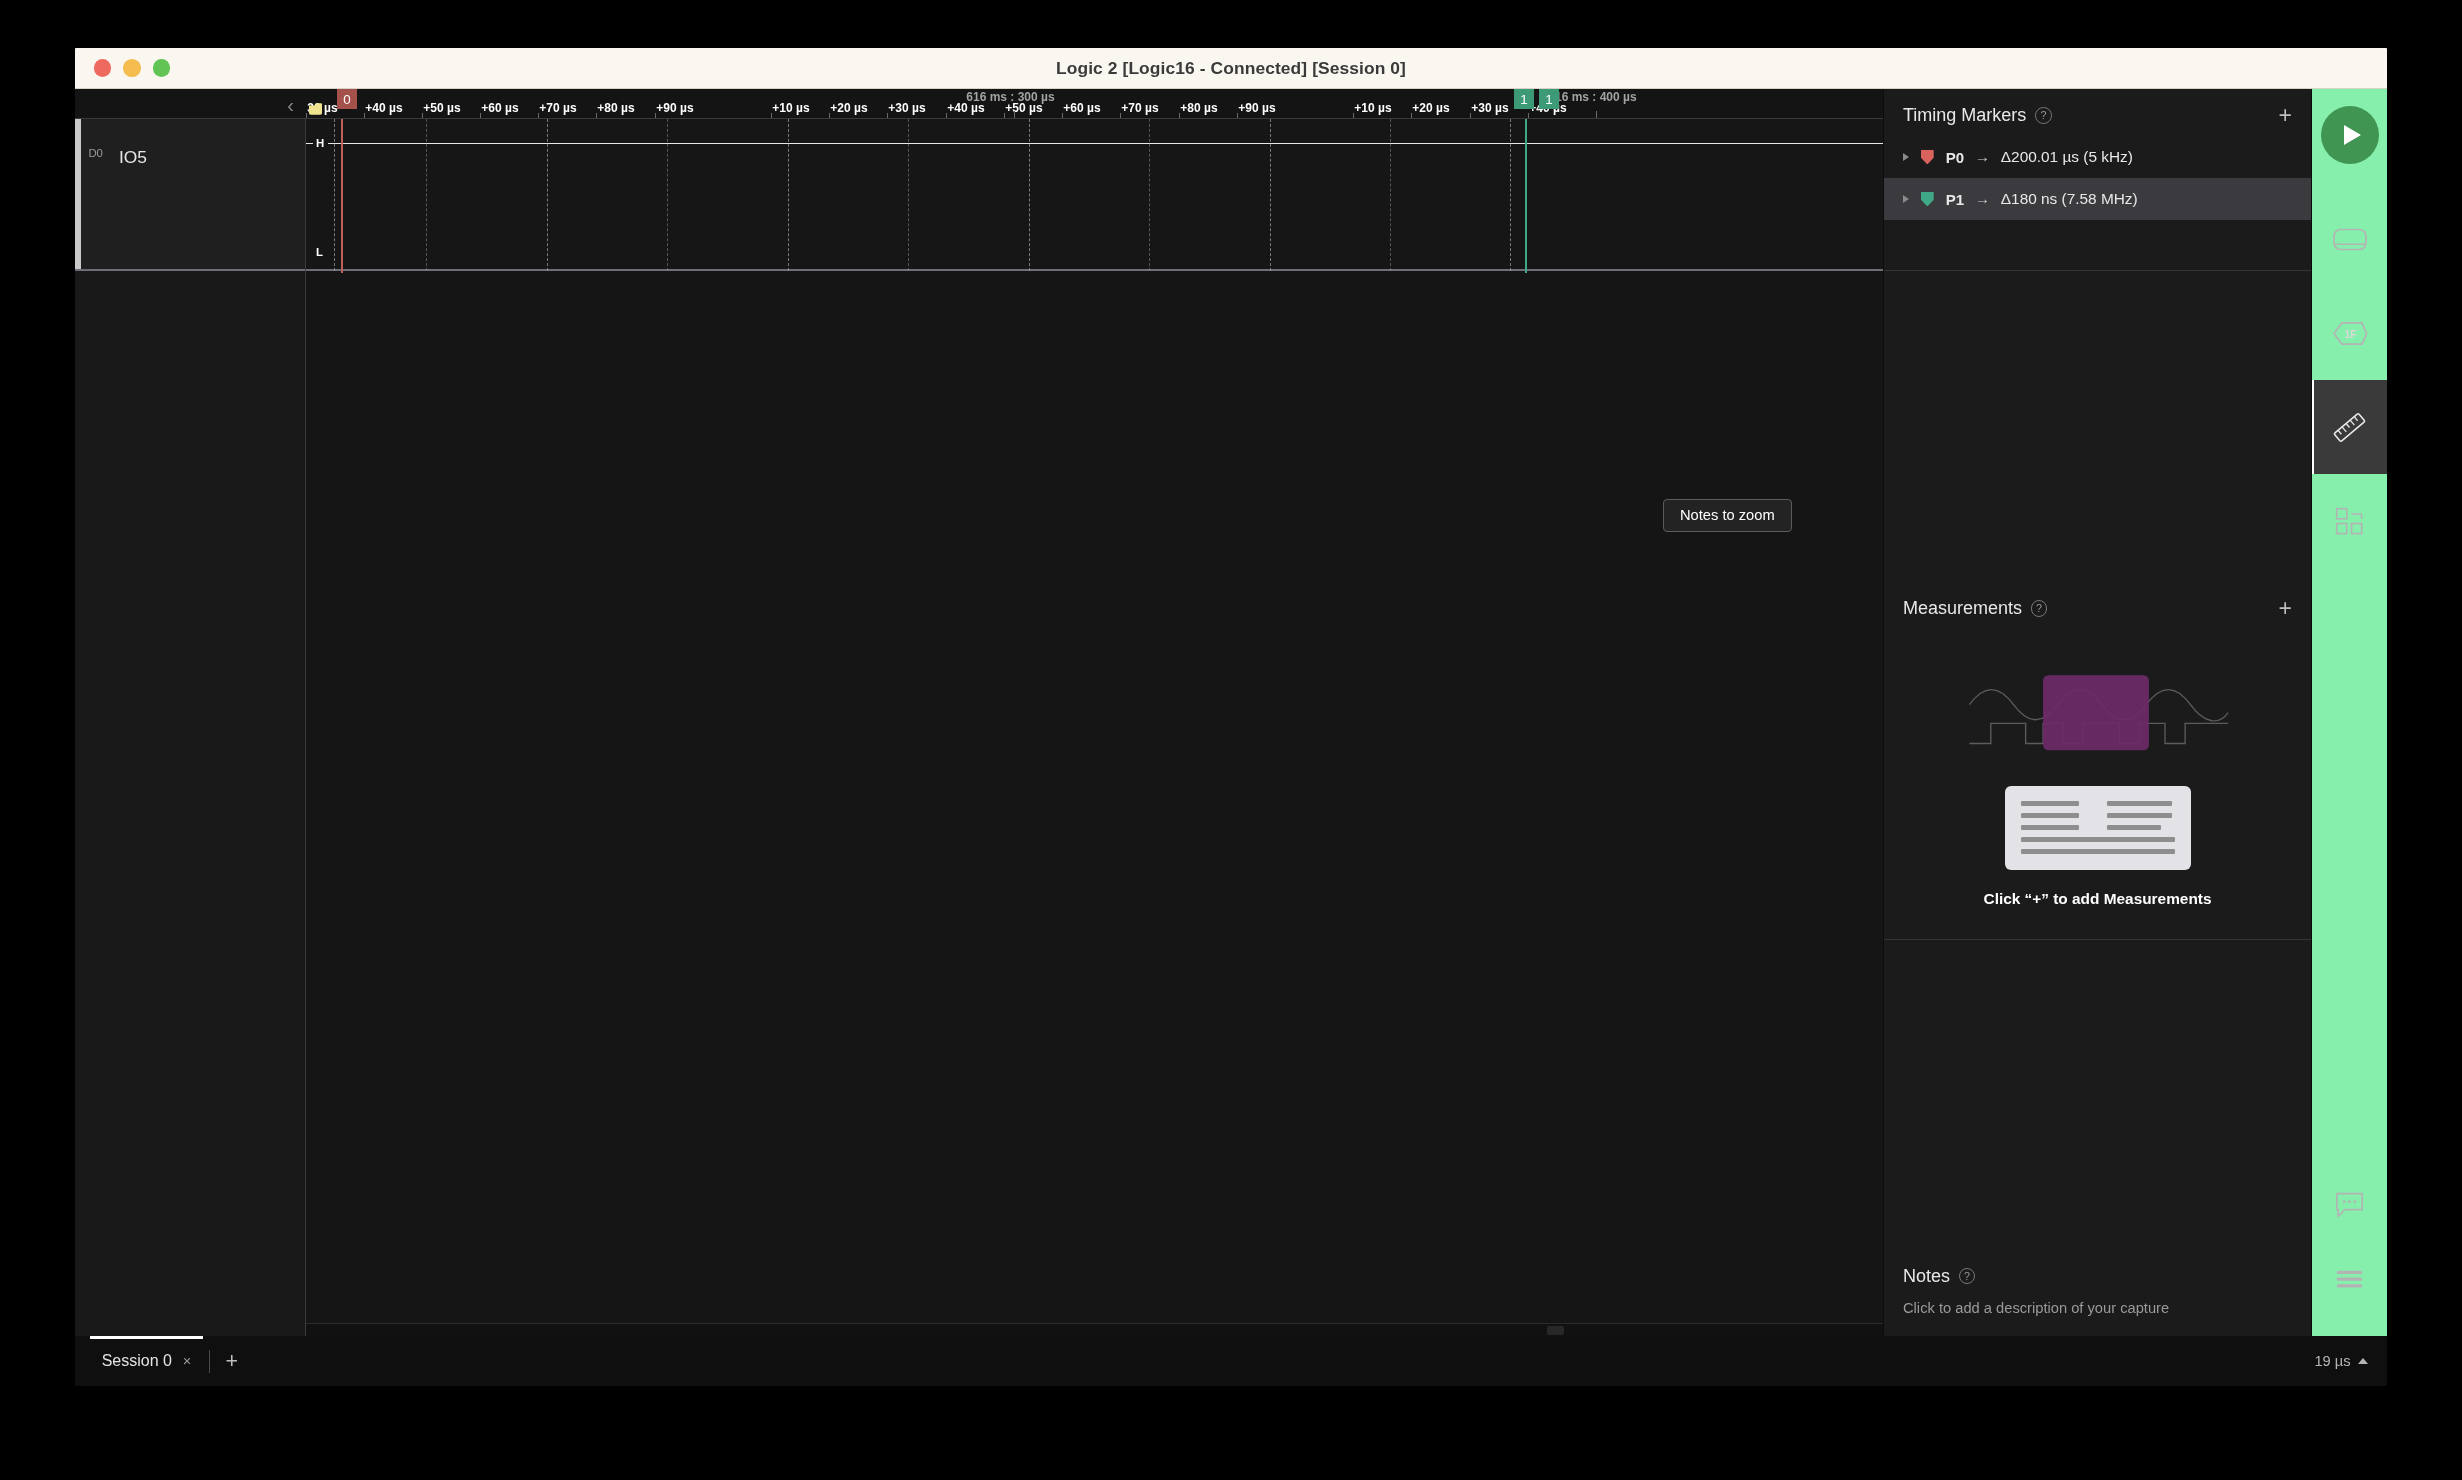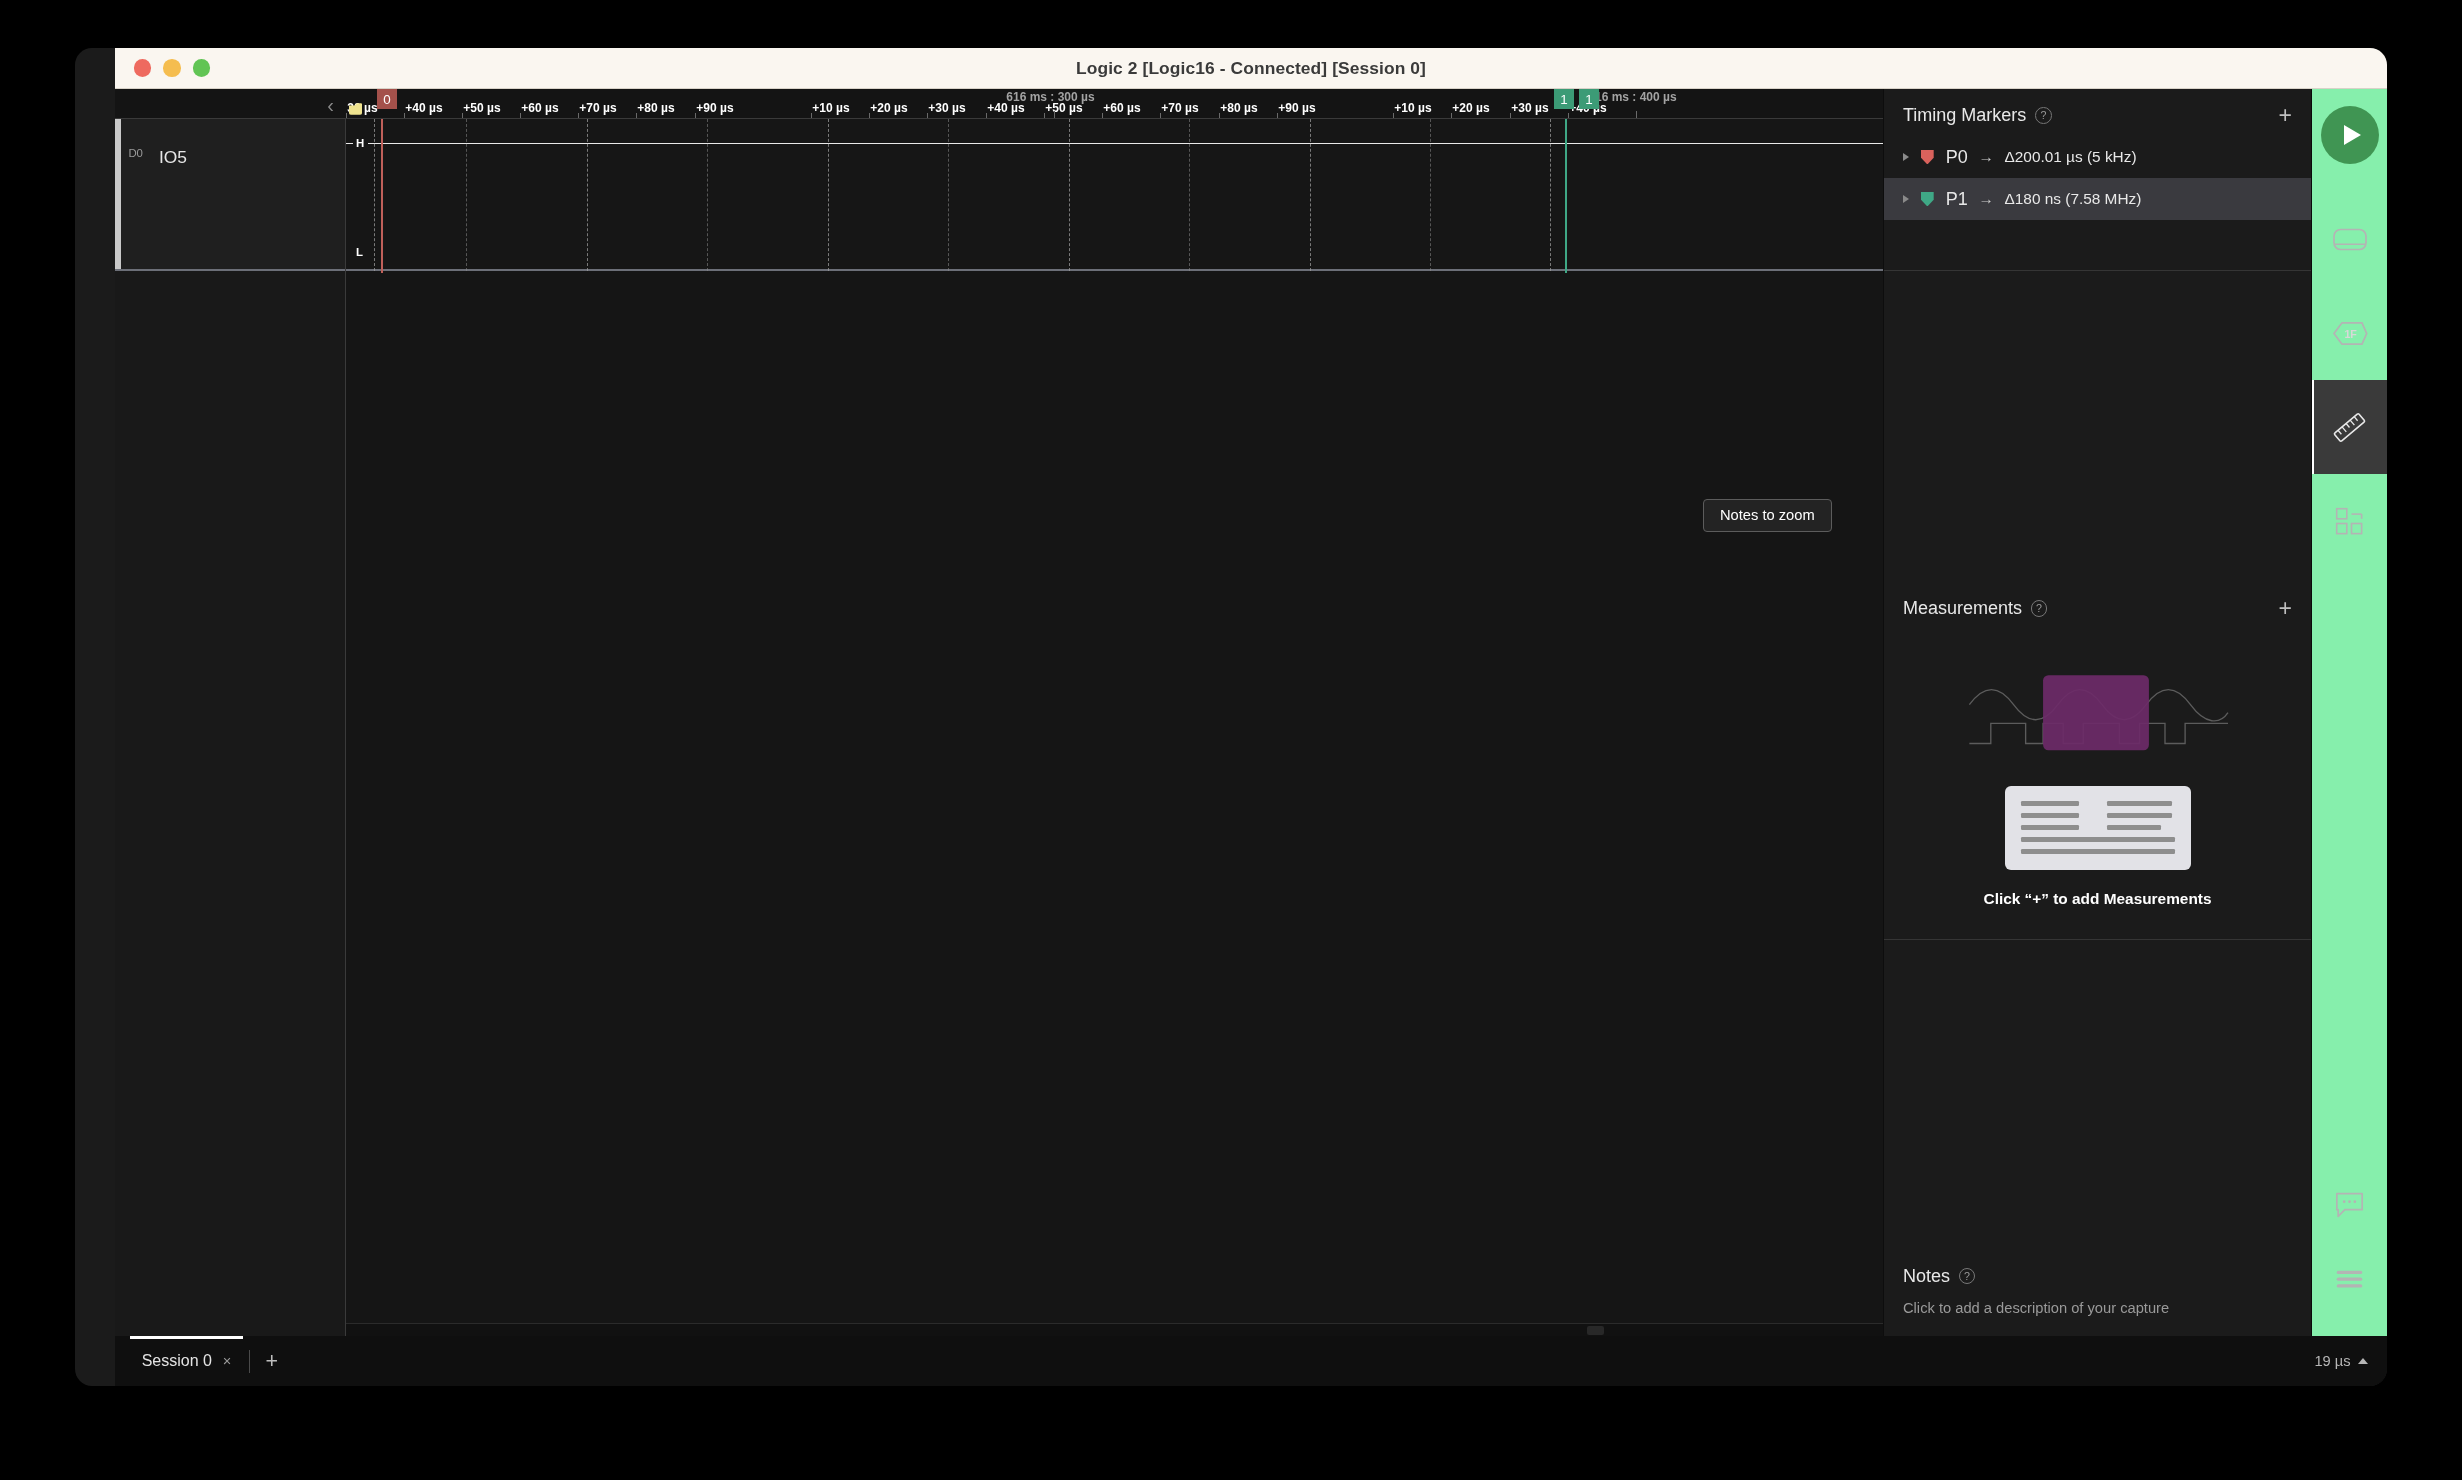--- a/index.html
+++ b/index.html
@@ -8,25 +8,24 @@
     background: #000000;
     font-family: "Liberation Sans", sans-serif;
     overflow: hidden;
   }
 
   #app-window {
     position: absolute;
     left: 75px; top: 48px;
     width: 2312px; height: 1338px;
     background: #1b1b1b;
-    border-radius: 17px;
+    border-radius: 1px;
     overflow: hidden;
     display: flex;
     flex-direction: column;
-    padding-left: 40px;
   }
 
   
   .titlebar {
     height: 41px;
     background: #faf6f0;
     display: flex;
     align-items: center;
     position: relative;
     flex: 0 0 auto;
@@ -325,21 +324,21 @@
     border-bottom: 4px solid transparent;
     margin-right: 12px;
     flex: 0 0 auto;
   }
   .pin {
     width: 12.7px; height: 14.7px;
     margin-right: 12px;
     flex: 0 0 auto;
     clip-path: polygon(0 0, 100% 0, 100% 55%, 50% 100%, 0 55%);
   }
-  .marker-name { font-size: 18px; color: #e8e8e8; margin-right: 10.7px; }
+  .marker-name { font-size: 15px; color: #e8e8e8; margin-right: 10.7px; font-weight: bold; }
   .marker-arrow { font-size: 15.4px; color: #cfcfcf; margin-right: 10.7px; }
   .marker-delta { font-size: 15.4px; color: #e8e8e8; }
 
   
   .meas-body {
     padding: 13.4px 19px 31px 19px;
     display: flex;
     flex-direction: column;
     align-items: center;
   }

